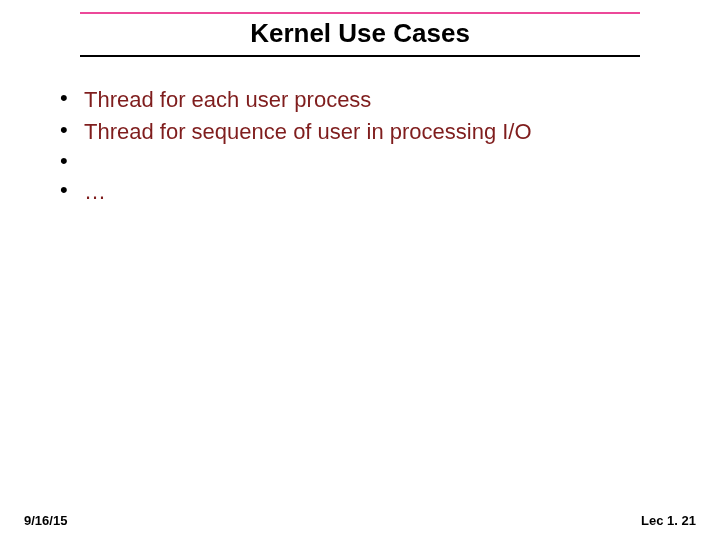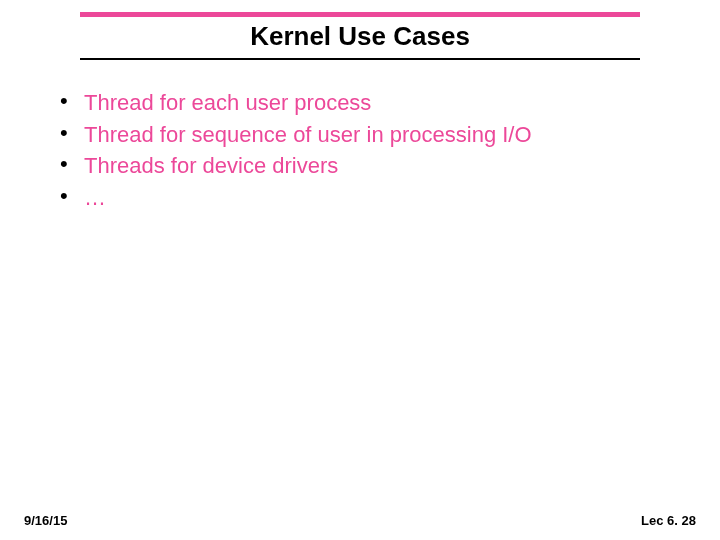--- a/index.html
+++ b/index.html
@@ -23,21 +23,21 @@
     }
     .title-wrap {
       text-align: center;
       margin-bottom: 28px;
     }
     .title {
       display: inline-block;
       font-size: 26px;
       font-weight: bold;
       color: #000;
-      border-top: 5px solid #ec4899;
+      border-top: 2px solid #ec4899;
       border-bottom: 2px solid #000;
       padding: 4px 0 6px 0;
       width: 560px;
     }
     .body {
       padding-left: 60px;
       padding-right: 30px;
     }
     .bullet-row {
       display: flex;
@@ -46,21 +46,21 @@
       line-height: 1.35;
     }
     .bullet-dot {
       font-size: 22px;
       margin-right: 10px;
       min-width: 14px;
       line-height: 1.2;
     }
     .bullet-text {
       font-size: 22px;
-      color: #ec4899;
+      color: #7f1d1d;
     }
     .footer {
       position: absolute;
       bottom: 12px;
       left: 0;
       width: 100%;
       padding: 0 24px;
       display: flex;
       justify-content: space-between;
       font-size: 13px;
@@ -85,25 +85,24 @@
     <div class="bullet-row">
       <span class="bullet-dot">•</span>
       <span class="bullet-text">Thread for each user process</span>
     </div>
     <div class="bullet-row">
       <span class="bullet-dot">•</span>
       <span class="bullet-text">Thread for sequence of user in processing I/O</span>
     </div>
     <div class="bullet-row">
       <span class="bullet-dot">•</span>
-      <span class="bullet-text">Threads for device drivers</span>
     </div>
     <div class="bullet-row">
       <span class="bullet-dot">•</span>
       <span class="bullet-text">…</span>
     </div>
   </div>
 
   <div class="footer">
     <span>9/16/15</span>
-    <span>Lec 6. 28</span>
+    <span>Lec 1. 21</span>
   </div>
 </div>
 
 </body></html>

